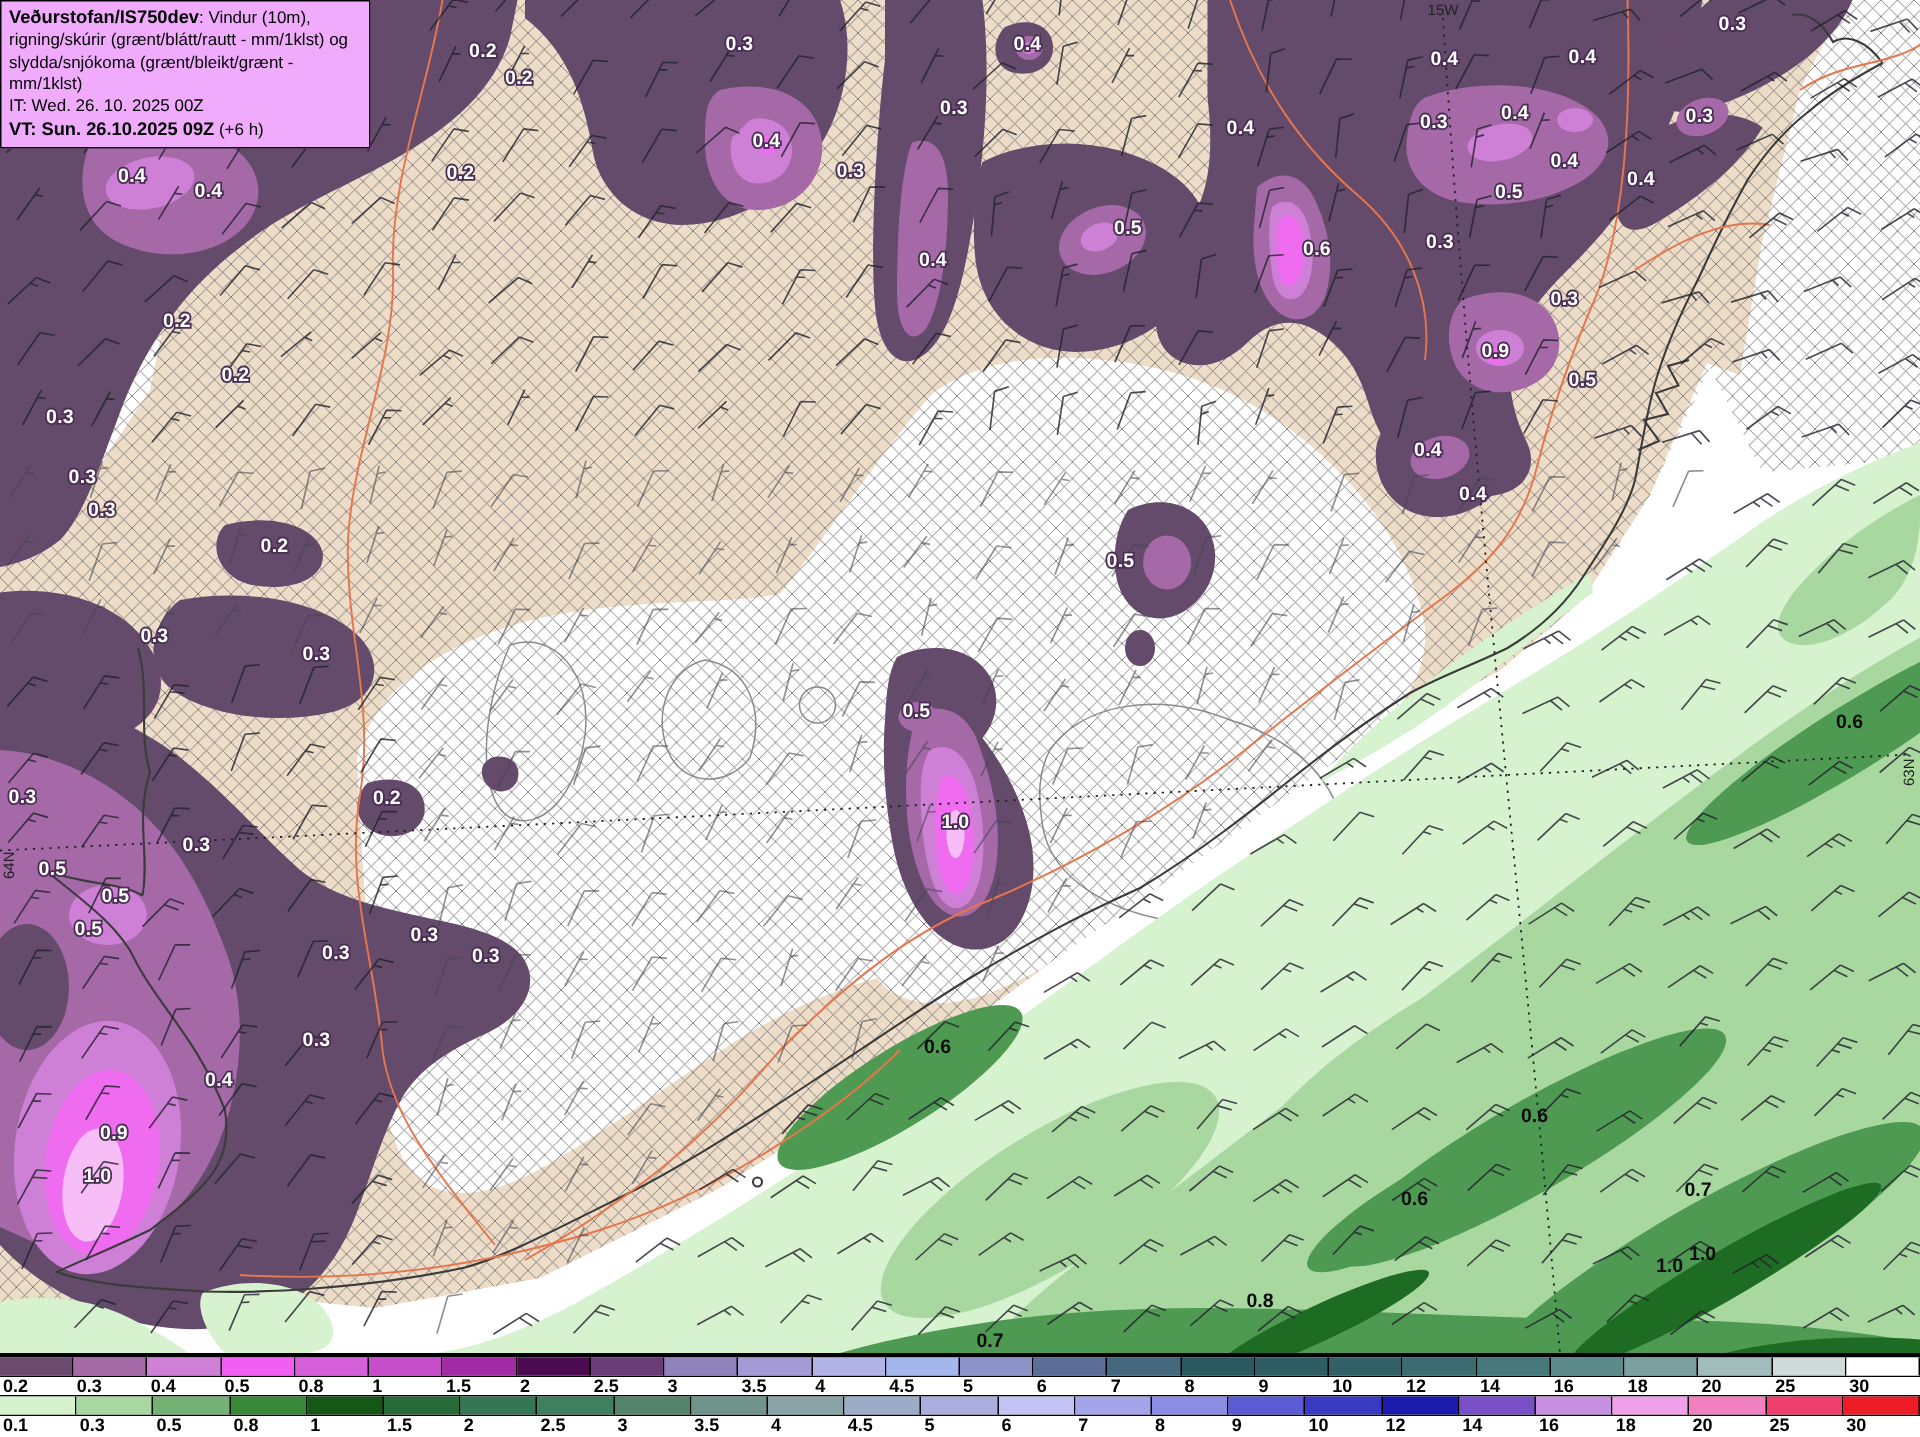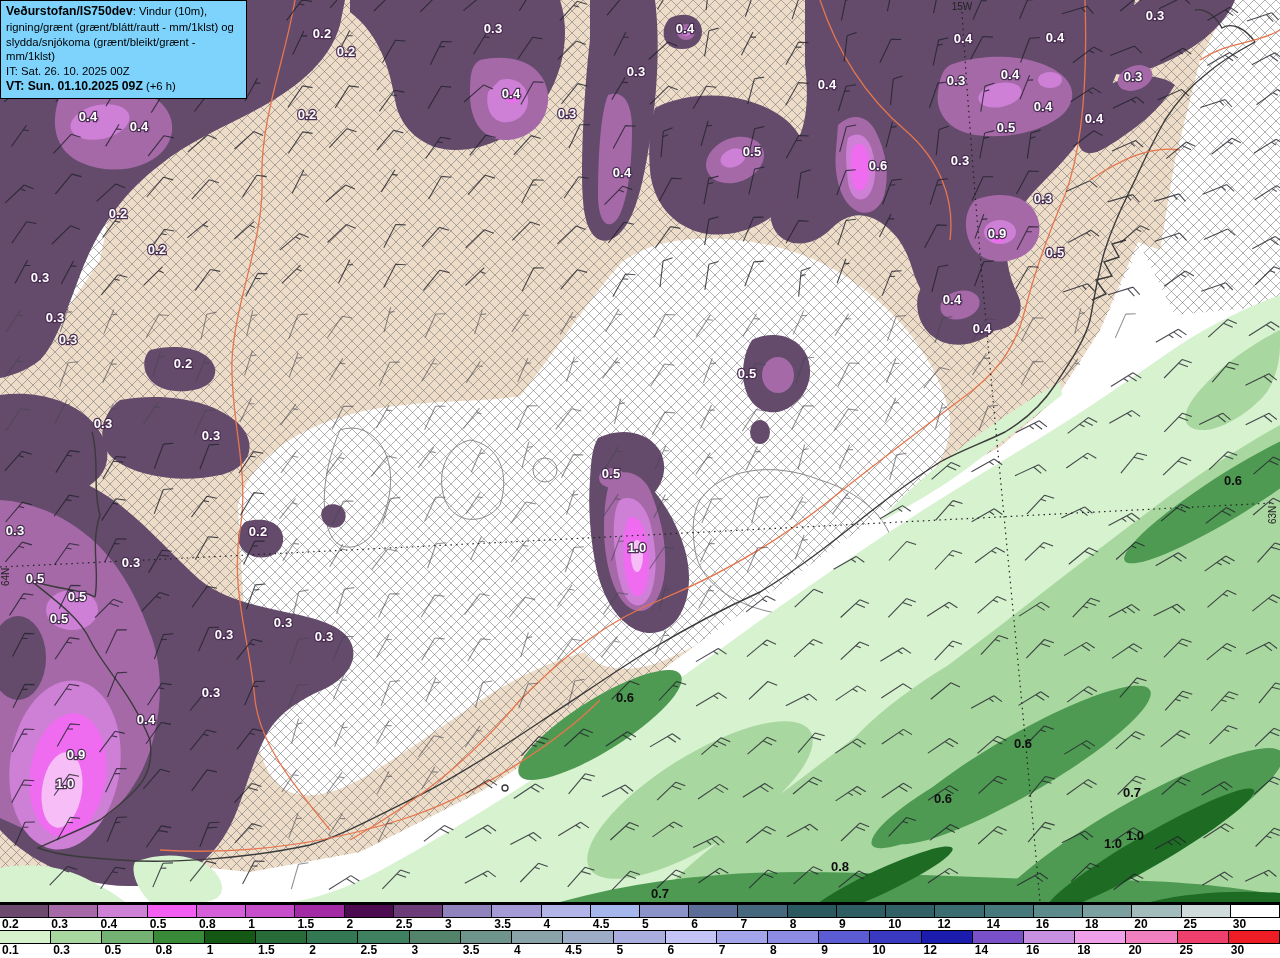--- a/index.html
+++ b/index.html
@@ -5,21 +5,21 @@
   html,body{margin:0;padding:0;background:#fff;}
   body{width:1280px;height:958px;position:relative;overflow:hidden;
        font-family:"Liberation Sans",sans-serif;}
   #map-wrap{position:absolute;top:0;left:0;width:1280px;height:902px;}
   svg text{font-family:"Liberation Sans","DejaVu Sans",sans-serif;}
   .wlab{font-size:13px;font-weight:bold;fill:#ffffff;stroke:#4a2d52;stroke-width:2.4px;
         paint-order:stroke;letter-spacing:0.2px;}
   .dlab{font-size:13px;font-weight:bold;fill:#0e0e0e;}
   .gratlab{font-size:10px;fill:#222;}
   
-  #title-box{position:absolute;top:0;left:0;width:247px;background:#7dd3fc;
+  #title-box{position:absolute;top:0;left:0;width:247px;background:#f0abfc;
      border:1px solid #000;padding:3px 5px 4px 5px;z-index:30;box-sizing:border-box;
      font-size:11.3px;line-height:1.3;color:#000;}
   #title-box b{font-size:12.2px;}
   
   #bars{position:absolute;top:902px;left:0;width:1280px;height:56px;background:#fff;
         border-top:2px solid #000;box-sizing:border-box;z-index:20;}
   .swatchrow{position:relative;height:14px;border-top:1px solid #000;border-bottom:1px solid #000;
              box-sizing:border-box;}
   .swatch{position:absolute;top:0;height:100%;border-right:1px solid #000;box-sizing:border-box;}
   .labelrow{position:relative;height:12px;background:#fff;}
@@ -777,24 +777,24 @@
         <text x="1113" y="848" class="dlab" text-anchor="middle">1.0</text>
         <text x="1135" y="840" class="dlab" text-anchor="middle">1.0</text>
         <text x="840" y="871" class="dlab" text-anchor="middle">0.8</text>
         <text x="660" y="898" class="dlab" text-anchor="middle">0.7</text>
       </g>
 </svg>
 </div>
 
 <div id="title-box">
   <div><b>Veðurstofan/IS750dev</b><span>: Vindur (10m),</span></div>
-  <div>rigning/grænt (grænt/blátt/rautt - mm/1klst) og</div>
+  <div>rigning/skúrir (grænt/blátt/rautt - mm/1klst) og</div>
   <div>slydda/snjókoma (grænt/bleikt/grænt - mm/1klst)</div>
-  <div>IT: Sat. 26. 10. 2025 00Z</div>
-  <div><b>VT: Sun. 01.10.2025 09Z</b><span> (+6 h)</span></div>
+  <div>IT: Wed. 26. 10. 2025 00Z</div>
+  <div><b>VT: Sun. 26.10.2025 09Z</b><span> (+6 h)</span></div>
 </div>
 
 <div id="bars">
   <div class="swatchrow" id="snow-swatches">
       <div class="swatch" style="left: 0px; width: 49.2308px; background: rgb(107, 74, 109);"></div>
       <div class="swatch" style="left: 49.2308px; width: 49.2308px; background: rgb(165, 105, 168);"></div>
       <div class="swatch" style="left: 98.4615px; width: 49.2308px; background: rgb(206, 127, 214);"></div>
       <div class="swatch" style="left: 147.692px; width: 49.2308px; background: rgb(242, 94, 242);"></div>
       <div class="swatch" style="left: 196.923px; width: 49.2308px; background: rgb(212, 95, 216);"></div>
       <div class="swatch" style="left: 246.154px; width: 49.2308px; background: rgb(199, 78, 203);"></div>

